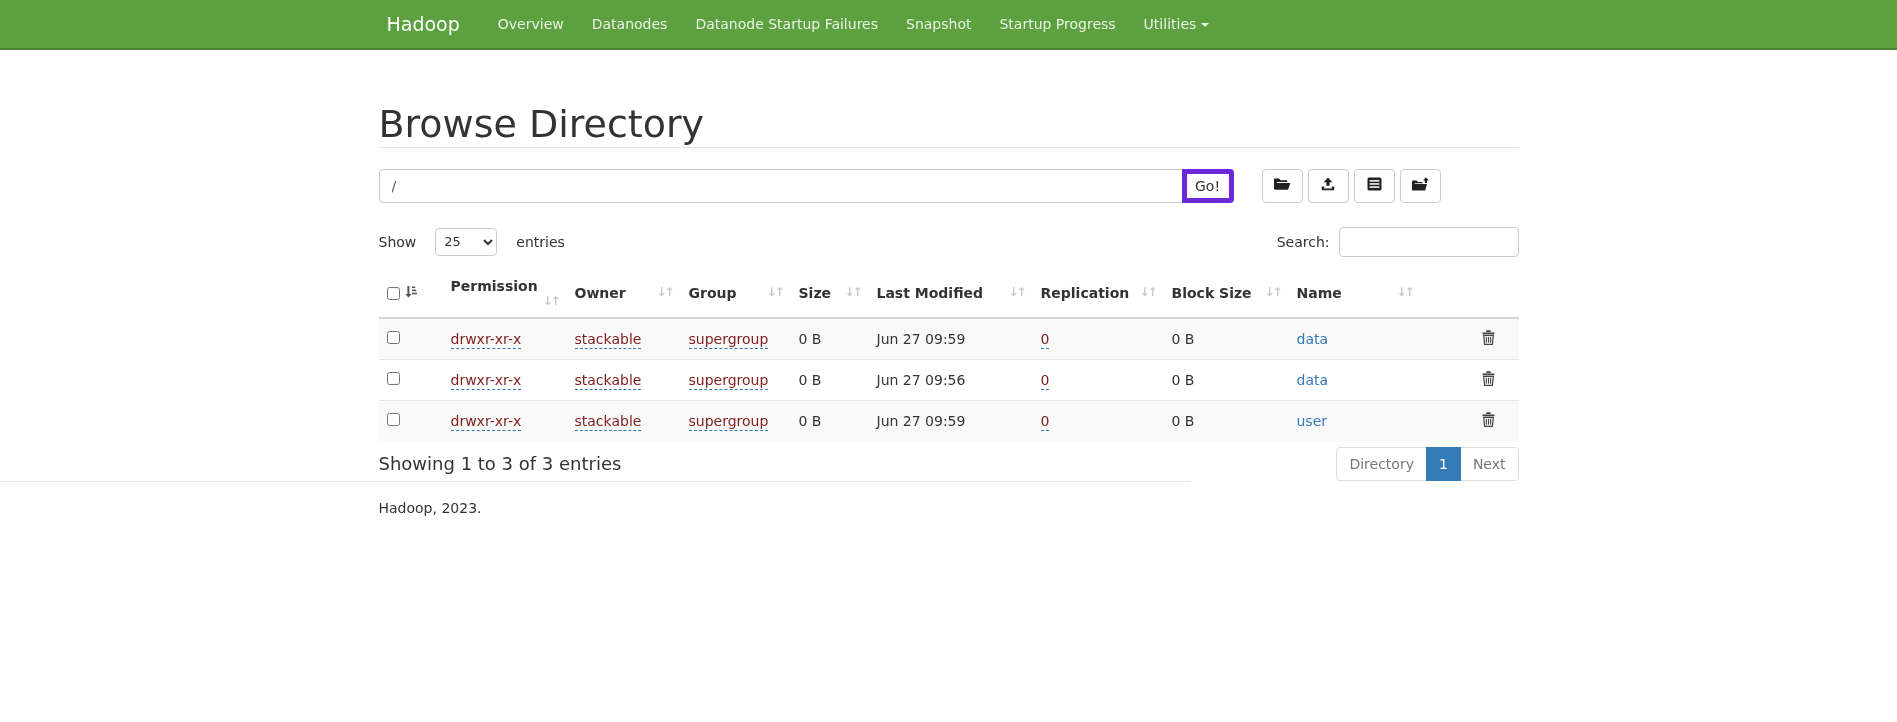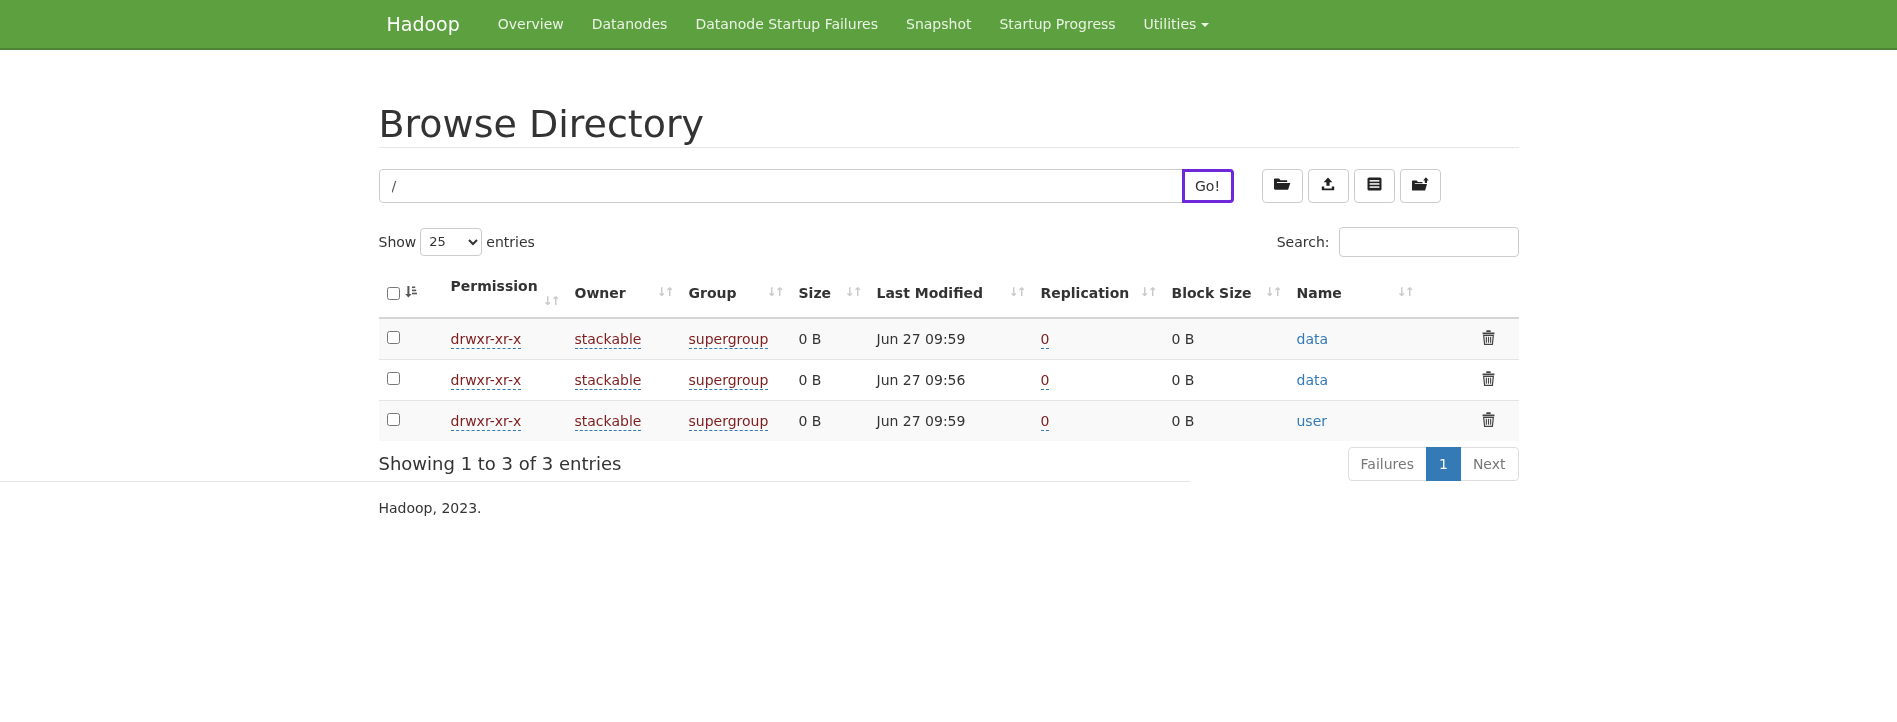--- a/index.html
+++ b/index.html
@@ -44,35 +44,35 @@
   
   .form-row { display: flex; align-items: flex-start; margin-top: 21px; }
   .input-group { display: flex; width: 855px; }
   .path-input {
     flex: 1; height: 34px; border: 1px solid #ccc; border-radius: 4px 0 0 4px;
     padding: 6px 12px; font-size: 14px; color: #555; outline: none;
     font-family: inherit;
   }
   .go-btn {
     height: 34px; width: 52px; margin-left: -1px;
-    background: #fff; border: 3px solid #6d28d9; border-radius: 0 4px 4px 0;
+    background: #fff; border: 5px solid #6d28d9; border-radius: 0 4px 4px 0;
     font-size: 14px; color: #333; cursor: pointer; font-family: inherit;
   }
   .icon-btn-group { display: flex; gap: 5px; margin-left: 28px; }
   .icon-btn {
     width: 41px; height: 34px; background: #fff; border: 1px solid #ccc;
     border-radius: 4px; display: flex; align-items: center; justify-content: center;
     cursor: pointer; padding: 0;
   }
   
   .controls-row {
     display: flex; justify-content: space-between; align-items: center;
     margin-top: 24px;
   }
-  .show-entries { display: flex; align-items: center; gap: 4px; }
+  .show-entries { display: flex; align-items: center; gap: 19px; }
   .length-select {
     height: 28px; width: 62px; border: 1px solid #ccc; border-radius: 4px;
     font-size: 13px; color: #333; padding: 2px 4px; font-family: inherit;
     background: #fff;
   }
   .search-box { display: flex; align-items: center; gap: 9px; }
   .search-input {
     width: 180px; height: 30px; border: 1px solid #ccc; border-radius: 4px;
     padding: 4px 8px; font-size: 14px; outline: none; font-family: inherit;
   }
@@ -323,21 +323,21 @@
           </button>
         </td>
       </tr>
     </tbody>
   </table>
 
   <div class="table-footer-row">
     <div class="info-text">Showing 1 to 3 of 3 entries</div>
     <ul class="pagination">
       <li>
-          <a href="#">Failures</a>
+          <a href="#">Directory</a>
         </li>
       <li class="active">
           <a href="#">1</a>
         </li>
       <li>
           <a href="#">Next</a>
         </li>
     </ul>
   </div>
 </div>

